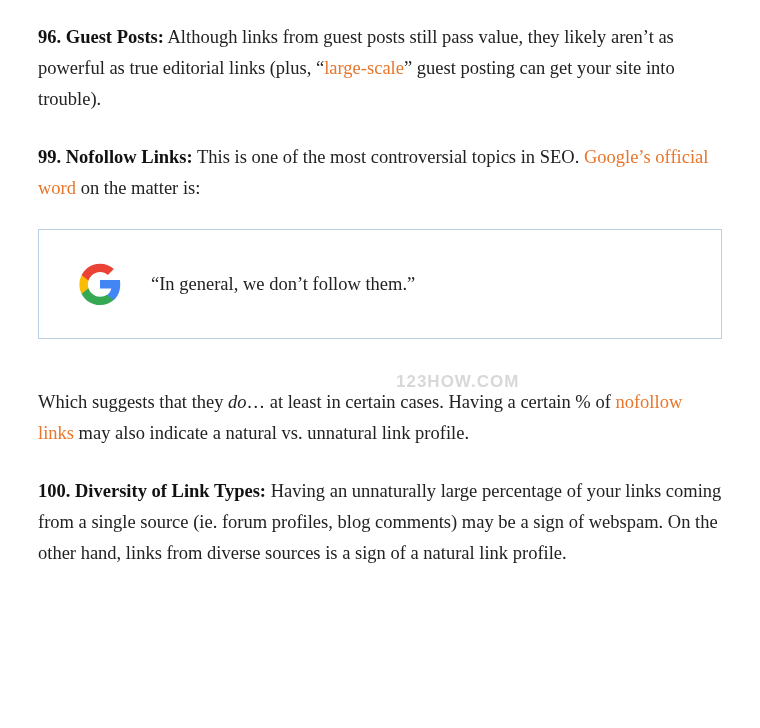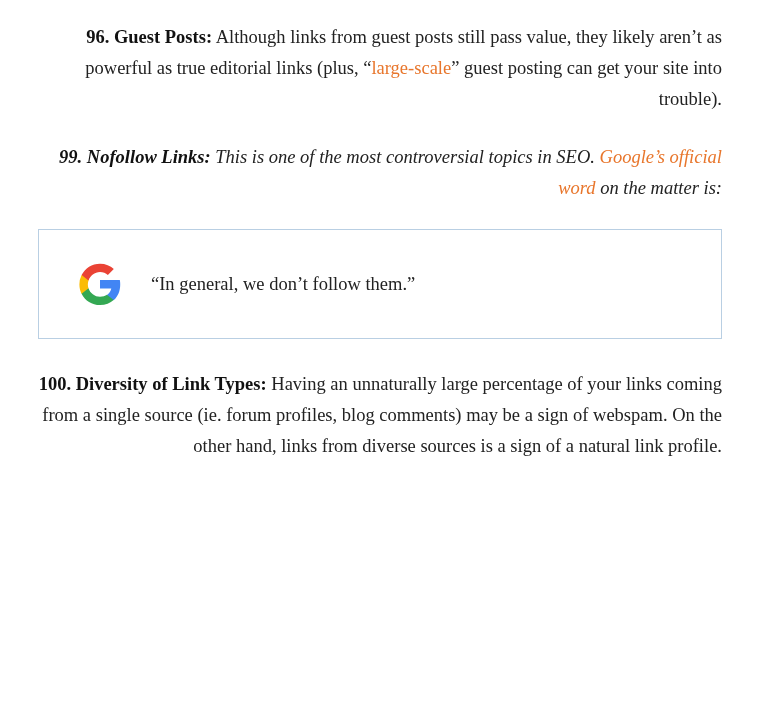--- a/index.html
+++ b/index.html
@@ -20,43 +20,42 @@
     width: 760px;
     height: 728px;
     box-sizing: border-box;
     padding: 22px 38px 0 38px;
   }
   .para {
     font-size: 18.5px;
     line-height: 31px;
     color: #222222;
     margin: 0 0 27px 0;
-    text-align: right;
+    text-align: left;
   }
   .para.tight {
     margin-bottom: 25px;
-    font-style: italic;
   }
   .lead {
     font-weight: bold;
     color: #111111;
   }
   a.link {
     color: #e8762c;
     text-decoration: none;
   }
   em {
     font-style: italic;
   }
   .quote-box {
     border: 1px solid #b9cfe3;
     background: #ffffff;
     box-sizing: border-box;
     padding: 31px 26px;
-    margin: 0 0 30px 0;
+    margin: 0 0 48px 0;
     display: flex;
     align-items: center;
     gap: 28px;
     height: 110px;
     width: 684px;
   }
   .g-logo {
     width: 46px;
     height: 46px;
     flex: 0 0 46px;
@@ -110,19 +109,23 @@
       <svg width="46" height="46" viewBox="0 0 48 48" aria-hidden="true">
         <path fill="#4285F4" d="M45.1 24.5c0-1.6-.1-3.2-.4-4.7H24v8.9h11.8c-.5 2.7-2 5-4.3 6.6v5.5h7c4.1-3.8 6.6-9.4 6.6-16.3z"></path>
         <path fill="#34A853" d="M24 46c5.8 0 10.7-1.9 14.3-5.2l-7-5.5c-1.9 1.3-4.4 2.1-7.3 2.1-5.6 0-10.3-3.8-12-8.9H4.8v5.6C8.4 41.3 15.6 46 24 46z"></path>
         <path fill="#FBBC05" d="M12 28.5c-.4-1.3-.7-2.7-.7-4.1s.3-2.8.7-4.1v-5.6H4.8A22 22 0 0 0 2.5 24.4c0 3.6.9 6.9 2.3 9.7l7.2-5.6z"></path>
         <path fill="#EA4335" d="M24 11.4c3.2 0 6 1.1 8.2 3.2l6.2-6.2C34.7 4.9 29.8 2.8 24 2.8 15.6 2.8 8.4 7.5 4.8 14.7l7.2 5.6c1.7-5.1 6.4-8.9 12-8.9z"></path>
       </svg>
     </span>
     <span class="quote-text">“In general, we don’t follow them.”</span>
   </div>
 
+  <p class="para">
+    <span>Which suggests that they </span><em>do</em><span>… at least in certain cases. Having a certain % of </span><a class="link" href="#">nofollow links</a><span> may also indicate a natural vs. unnatural link profile.</span>
+  </p>
 
   <p class="para">
     <span class="lead">100. Diversity of Link Types:</span><span> Having an unnaturally large percentage of your links coming from a single source (ie. forum profiles, blog comments) may be a sign of webspam. On the other hand, links from diverse sources is a sign of a natural link profile.</span>
   </p>
 
+  <div class="watermark">123HOW.COM</div>
   <div class="fade-bottom"></div>
 </div>
 
 </body></html>

